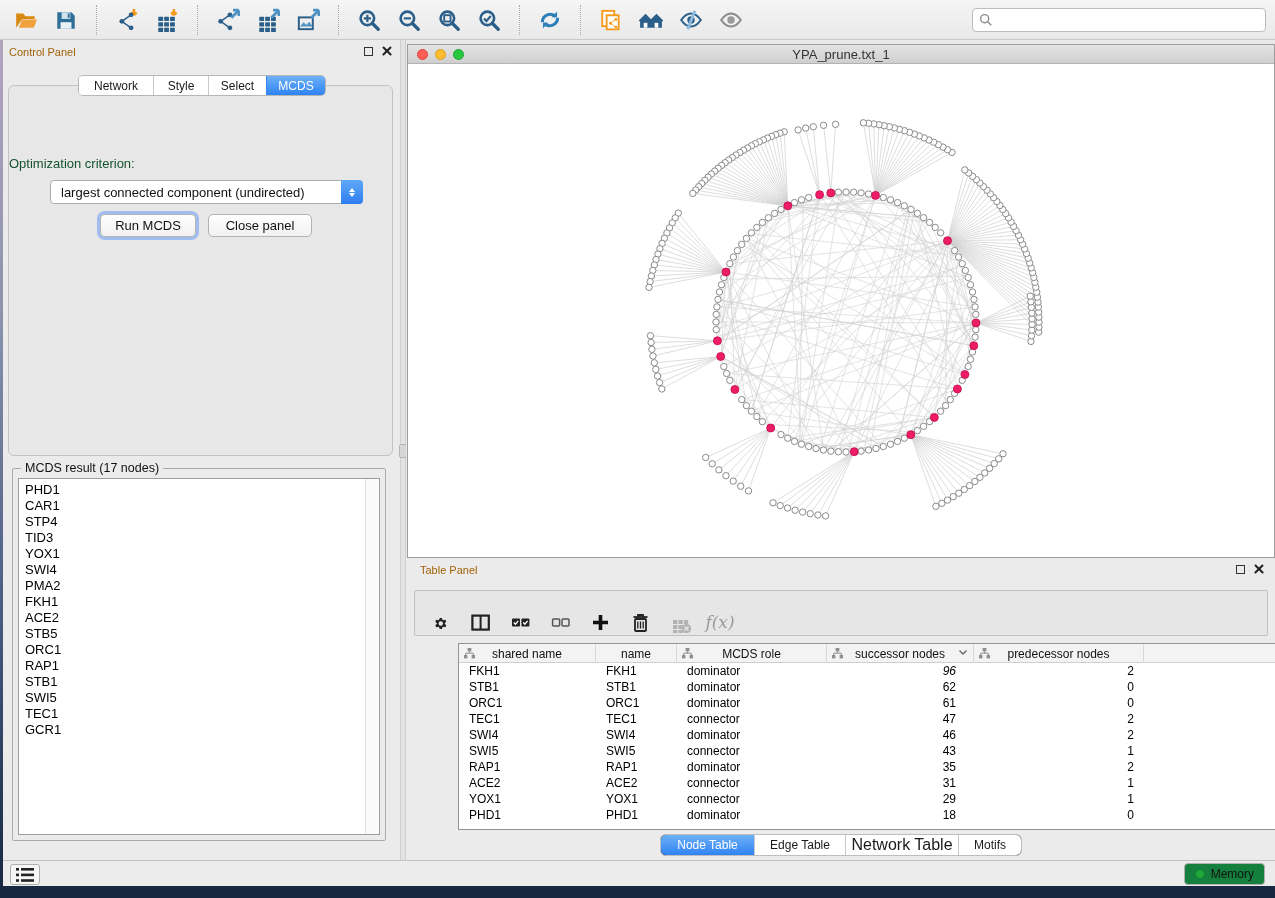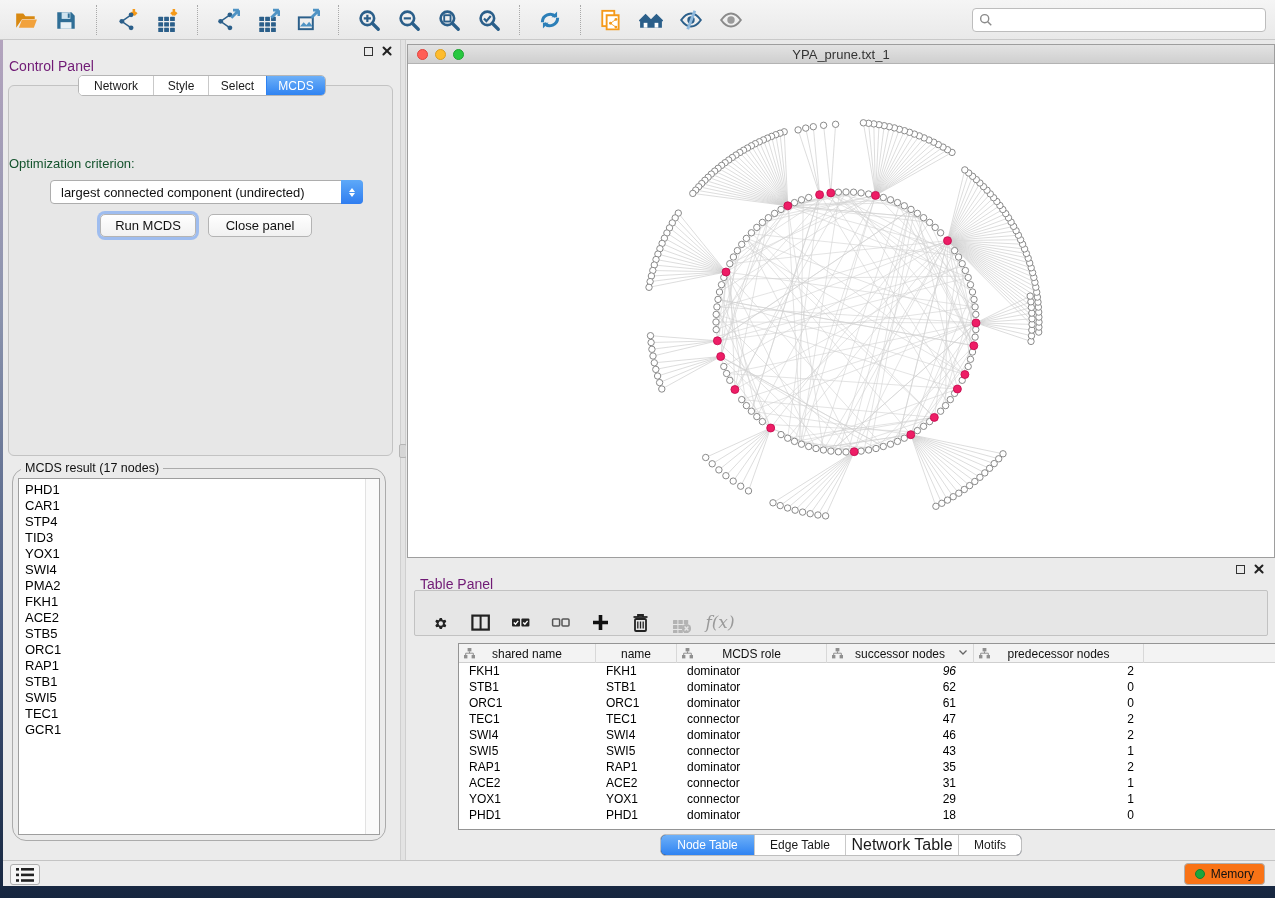--- a/index.html
+++ b/index.html
@@ -22,21 +22,21 @@
   
   #control-panel{position:absolute;left:3px;top:40px;width:397px;height:820px;background:#ebebeb;}
   #v-splitter{position:absolute;left:400px;top:40px;width:6px;height:820px;background:#e3e3e3;
     border-left:1px solid #cfcfcf;border-right:1px solid #cfcfcf;}
   #v-splitter .grip{position:absolute;left:-2px;top:404px;width:8px;height:14px;background:#d6d6d6;
     border:1px solid #b5b5b5;border-radius:2px;}
   #workspace{position:absolute;left:406px;top:40px;width:869px;height:820px;background:#e9e9e9;}
   #status-bar{position:absolute;left:3px;top:860px;width:1272px;height:26px;background:#ececec;
     border-top:1px solid #c4c4c4;}
   
-  .panel-title{position:absolute;left:6px;top:18px;font-size:14px;color:#701a75;}
+  .panel-title{position:absolute;left:6px;top:6px;font-size:11px;color:#a16207;}
   .win-icons{position:absolute;right:8px;top:6px;display:flex;gap:9px;align-items:center;}
   .float-ic{width:9px;height:9px;border:1.4px solid #333;}
   .close-ic{width:10px;height:10px;position:relative;}
   .close-ic:before,.close-ic:after{content:"";position:absolute;left:-1px;top:4px;width:12px;height:2.2px;
     background:#222;border-radius:1px;}
   .close-ic:before{transform:rotate(45deg);}  .close-ic:after{transform:rotate(-45deg);}
   #cp-tabs{position:absolute;left:75px;top:35px;height:21px;display:flex;z-index:5;
     border-radius:5px;overflow:hidden;border:1px solid #b6b6b6;background:#fff;}
   .seg{height:100%;display:flex;align-items:center;justify-content:center;font-size:12px;color:#1a1a1a;
     border-left:1px solid #c9c9c9;background:#fff;}
@@ -51,21 +51,21 @@
   #opt-select .stepper{width:22px;height:24px;margin:-1px -1px -1px 0;border-radius:0 4px 4px 0;
     background:linear-gradient(#5ea9f8,#2f7df0);display:flex;flex-direction:column;align-items:center;justify-content:center;gap:1px;}
   .chev{width:0;height:0;border-left:3.5px solid transparent;border-right:3.5px solid transparent;}
   .chev.up{border-bottom:4px solid #fff;}  .chev.dn{border-top:4px solid #fff;}
   .cp-btn{position:absolute;top:128px;height:23px;background:linear-gradient(#ffffff,#f1f1f1);
     border:1px solid #b4b4b4;border-radius:5px;font-size:13px;color:#111;
     display:flex;align-items:center;justify-content:center;}
   #run-btn{left:91px;width:96px;box-shadow:0 0 0 3px rgba(100,155,245,.55);}
   #closep-btn{left:199px;width:104px;}
   #mcds-group{position:absolute;left:9px;top:428px;width:374px;height:373px;
-    border:1px solid #ababab;border-radius:14px;}
+    border:1px solid #ababab;border-radius:2px;}
   #mcds-legend{position:absolute;left:8px;top:-8px;background:#ebebeb;padding:0 4px;font-size:12.5px;color:#111;}
   #mcds-list{position:absolute;left:5px;right:5px;top:9px;bottom:5px;background:#fff;
     border:1px solid #9e9e9e;overflow:hidden;}
   #mcds-scroll{position:absolute;right:0;top:0;bottom:0;width:14px;background:#fafafa;border-left:1px solid #e2e2e2;}
   .mcds-item{font-size:13px;line-height:16px;padding-left:6px;color:#000;}
   #mcds-list .items{position:absolute;left:0;top:3px;right:15px;}
   
   #network-window{position:absolute;left:1px;top:4px;right:0;height:514px;background:#fff;
     border:1px solid #9e9e9e;}
   #nw-titlebar{position:absolute;left:0;top:0;right:0;height:19px;
@@ -97,21 +97,21 @@
   .td{font-size:12px;color:#000;line-height:16px;white-space:nowrap;overflow:hidden;}
   .td.l{padding-left:10px;text-align:left;}
   .td.r{text-align:right;}
   #tp-scroll{position:absolute;right:1px;top:20px;width:13px;bottom:1px;background:#fbfbfb;border-left:1px solid #e3e3e3;}
   #tp-thumb{position:absolute;left:2px;top:14px;width:9px;height:88px;background:#bdbdbd;border-radius:4.5px;}
   #tp-tabs{position:absolute;left:254px;top:276px;height:22px;display:flex;border:1px solid #bebebe;
     border-radius:6px;overflow:hidden;background:#0f172a;}
   
   #list-btn{position:absolute;left:7px;top:3px;width:30px;height:21px;background:#f6f6f6;
     border:1px solid #afafaf;border-radius:3px;display:flex;align-items:center;justify-content:center;}
-  #memory-btn{position:absolute;right:10px;top:2px;height:22px;background:#f97316;border:1px solid #b0b0b0;
+  #memory-btn{position:absolute;right:10px;top:2px;height:22px;background:#15803d;border:1px solid #b0b0b0;
     border-radius:4px;display:flex;align-items:center;gap:6px;padding:0 10px;font-size:12px;color:#111;}
   #memory-dot{width:10px;height:10px;border-radius:50%;background:#1da63c;border:1px solid #158030;}
 </style>
 </head>
 <body>
 
 <div id="toolbar">
     <div class="tb-group">
       <div class="tb-btn">
         <svg viewBox="0 0 22 22">

